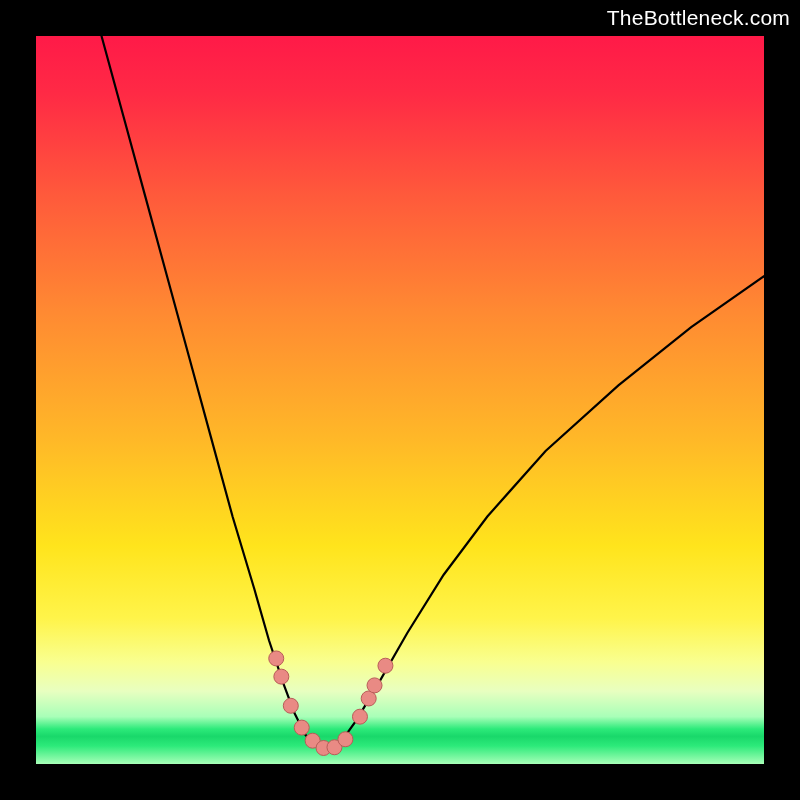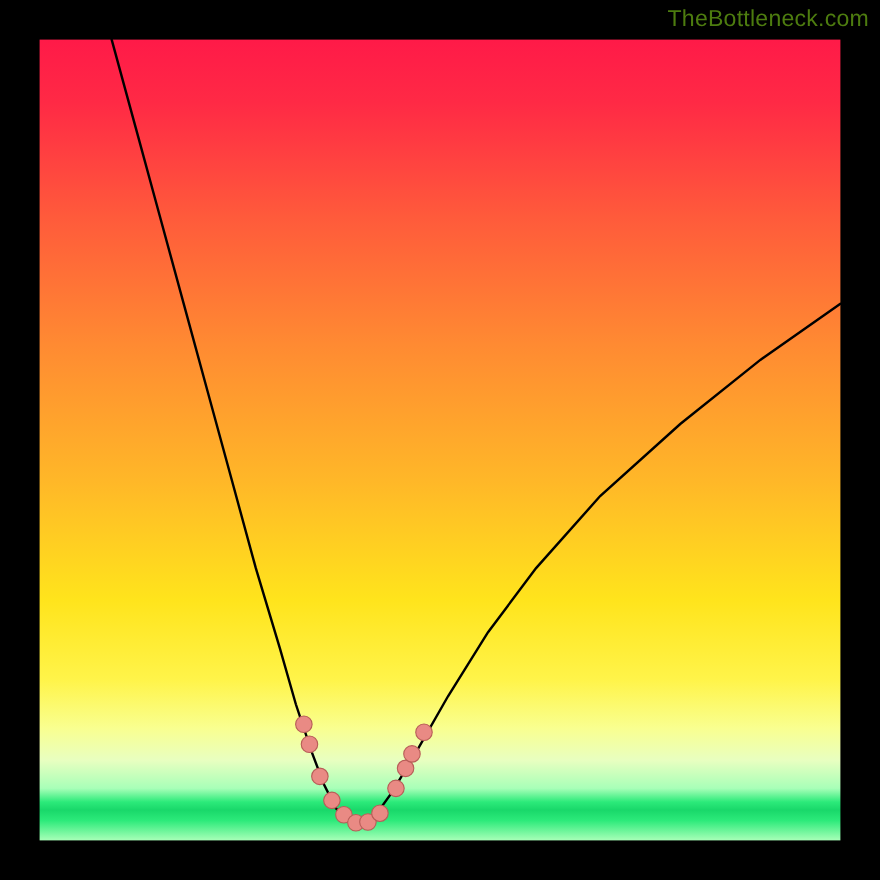--- a/index.html
+++ b/index.html
@@ -37,21 +37,21 @@
       #2cea7a 95.2%,
       #19d86a 96.2%,
       #2cea7a 97.5%,
       #a8ffb8 100%
     );
   }
   .watermark {
     position: absolute;
     top: 6px;
     right: 10px;
-    color: #4d7c0f;
+    color: #ffffff;
     font-size: 21px;
     font-weight: 500;
     letter-spacing: 0.2px;
     user-select: none;
   }
   svg.curve {
     position: absolute;
     left: 0;
     top: 0;
     width: 728px;

